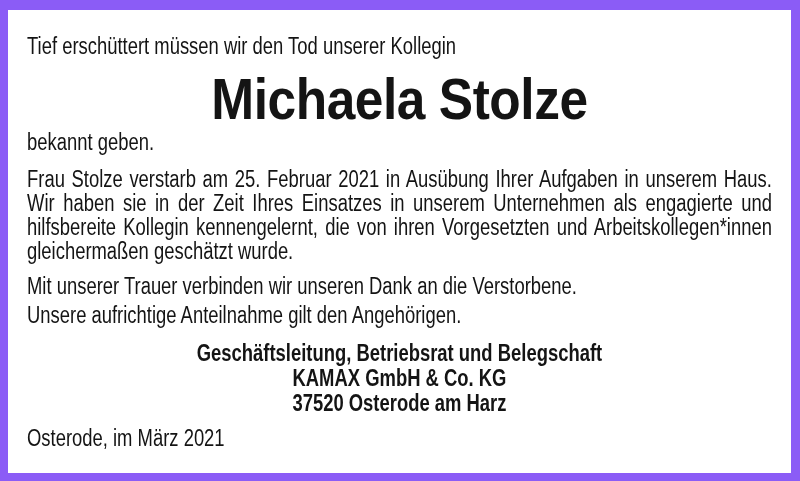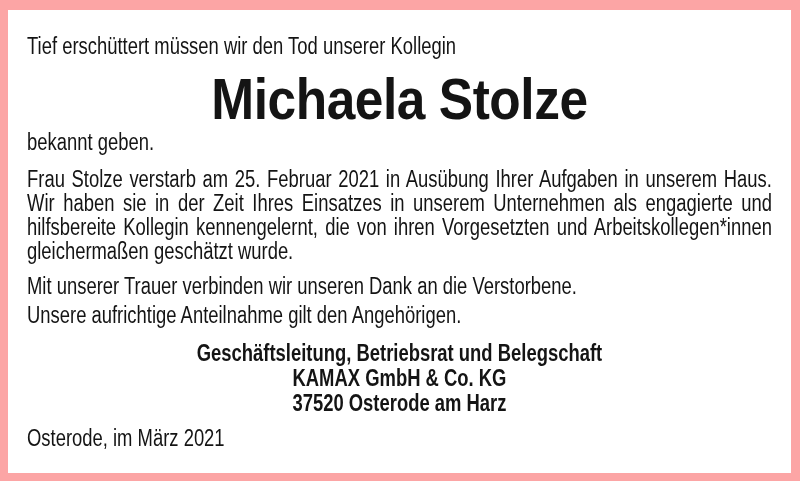--- a/index.html
+++ b/index.html
@@ -4,21 +4,21 @@
 <style>
   html, body { margin: 0; padding: 0; }
   body {
     width: 800px; height: 481px;
     background: #f3f3f3;
     font-family: "Liberation Sans", "DejaVu Sans", sans-serif;
   }
   .page {
     position: relative;
     width: 800px; height: 481px;
-    background: #fca5a5;
+    background: #8b5cf6;
     overflow: hidden;
   }
   .sheet {
     position: absolute;
     left: 8px; top: 10px;
     width: 783px; height: 463px;
     background: #ffffff;
   }
   .content {
     position: absolute;

